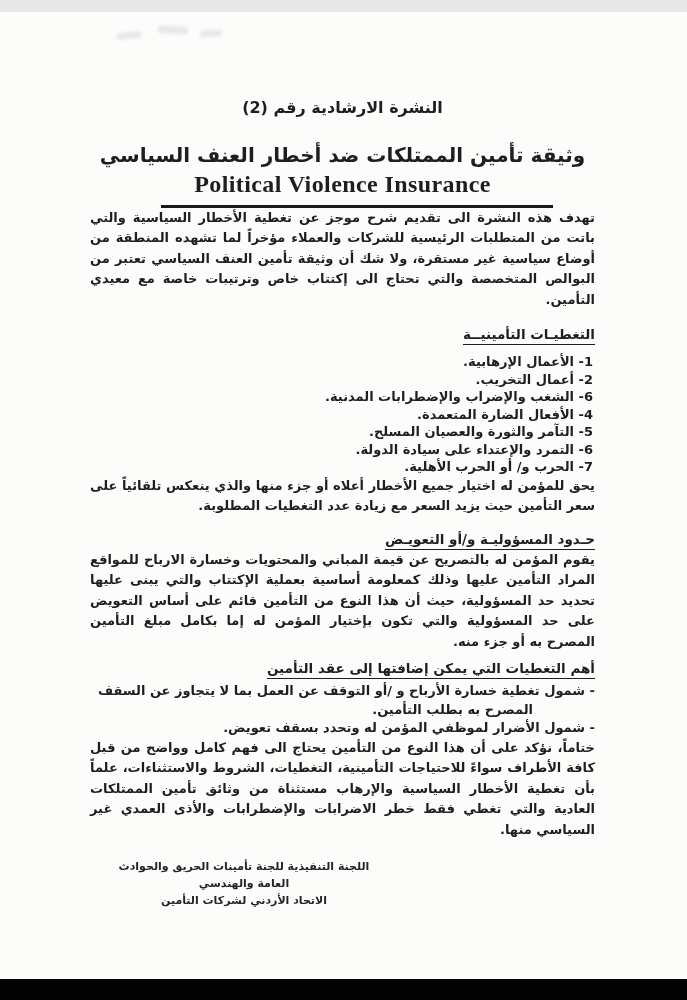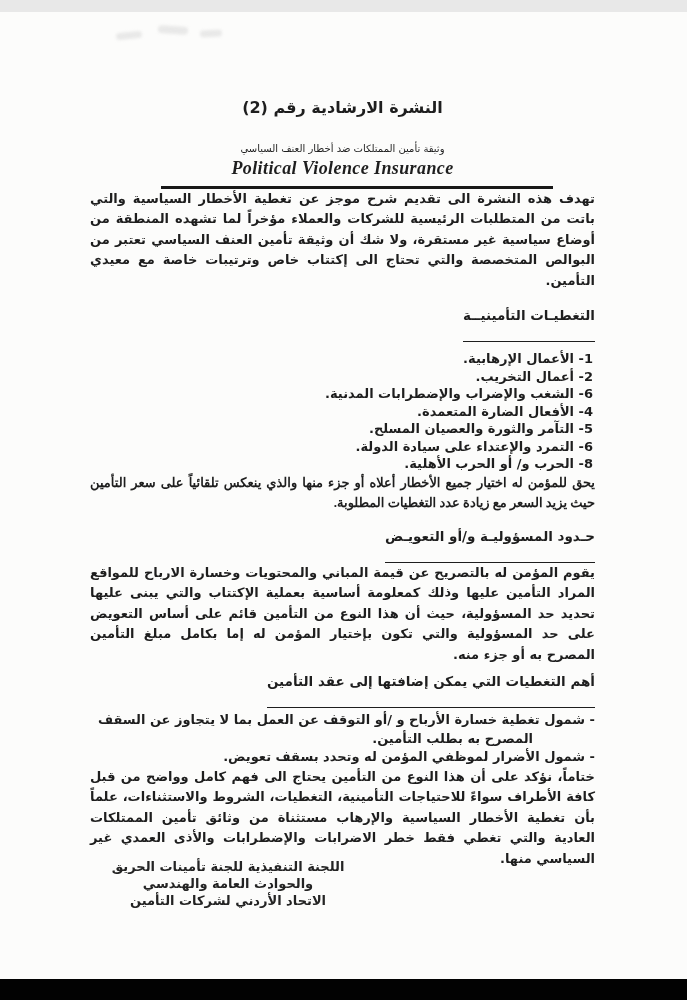--- a/index.html
+++ b/index.html
@@ -18,48 +18,48 @@
   .smudge i:nth-child(1){ left:4px;  top:12px; width:26px; height:7px; transform:rotate(-6deg); }
   .smudge i:nth-child(2){ left:46px; top:6px;  width:30px; height:8px; transform:rotate(4deg); }
   .smudge i:nth-child(3){ left:88px; top:10px; width:22px; height:7px; transform:rotate(-3deg); }
 
   .doc {
     position:absolute; top:0; left:90px; width:505px;
     direction:rtl;
   }
   .titles { padding-top:86px; text-align:center; }
   .t1 { font-size:16px; font-weight:700; }
-  .t2 { margin-top:26px; font-size:10px; font-weight:400; }
-  .t3 { margin-top:4px; font-size:18px; font-weight:700;
-        font-family:"Liberation Serif", serif; direction:ltr; letter-spacing:.4px;font-style:italic; }
+  .t2 { margin-top:26px; font-size:20px; font-weight:700; }
+  .t3 { margin-top:4px; font-size:24px; font-weight:700;
+        font-family:"Liberation Serif", serif; direction:ltr; letter-spacing:.4px; }
   .rule { margin:7px auto 0; width:392px; height:2.5px; background:#181818; transform:translateX(14px); }
 
   p.body { margin:0; font-size:13px; font-weight:700; line-height:20.5px;
            text-align:justify; }
   .intro   { margin-top:20px; }
-  .note    { margin-top:12px;font-family:Liberation Serif, serif; }
+  .note    { margin-top:12px; }
   .limits-body { margin-top:8px; }
   .closing { margin-top:16px; line-height:21px; }
 
   .sec-head { margin-top:16px; text-align:right; font-size:13.5px; font-weight:700; }
   .sec-head.tight { margin-top:14px; }
   .sec-head.tighter { margin-top:8px; }
-  .sec-head span { display:inline-block; border-bottom:1.6px solid #1e1e1e; padding-bottom:18px; }
+  .sec-head span { display:inline-block; border-bottom:1.6px solid #1e1e1e; padding-bottom:2px; }
 
   .cov-list { margin-top:8px; padding-right:2px; }
   .cov-item { font-size:13px; font-weight:700; line-height:17.5px; text-align:right; }
 
   .addon-list { margin-top:3px; }
   .addon-item { font-size:13px; font-weight:700; line-height:18.5px; 
                 padding-right:62px; text-indent:-62px; }
 
   .footer {
-    position:absolute; top:846px; left:88px; width:280px;
+    position:absolute; top:846px; left:104px; width:280px;
     direction:rtl; text-align:center;
-    font-size:13px; font-weight:700; line-height:17px; color:#242424;
+    font-size:11px; font-weight:700; line-height:17px; color:#242424;
   }
 
   .black-band { position:absolute; left:0; bottom:0; width:687px; height:33px; background:#020202; }
 </style>
 </head>
 <body>
 
 <div class="screenshot">
 
   <div class="smudge">
@@ -83,21 +83,21 @@
       <span>التغطيـات التأمينيــة</span>
     </div>
 
     <div class="cov-list">
       <div class="cov-item">1- الأعمال الإرهابية.</div>
       <div class="cov-item">2- أعمال التخريب.</div>
       <div class="cov-item">6- الشغب والإضراب والإضطرابات المدنية.</div>
       <div class="cov-item">4- الأفعال الضارة المتعمدة.</div>
       <div class="cov-item">5- التآمر والثورة والعصيان المسلح.</div>
       <div class="cov-item">6- التمرد والإعتداء على سيادة الدولة.</div>
-      <div class="cov-item">8- الحرب و/ أو الحرب الأهلية.</div>
+      <div class="cov-item">7- الحرب و/ أو الحرب الأهلية.</div>
     </div>
 
     <p class="body note">يحق للمؤمن له اختيار جميع الأخطار أعلاه أو جزء منها والذي ينعكس تلقائياً على سعر التأمين حيث يزيد السعر مع زيادة عدد التغطيات المطلوبة.</p>
 
     <div class="sec-head tight">
       <span>حـدود المسؤوليـة و/أو التعويـض</span>
     </div>
 
     <p class="body limits-body">يقوم المؤمن له بالتصريح عن قيمة المباني والمحتويات وخسارة الارباح للمواقع المراد التأمين عليها وذلك كمعلومة أساسية بعملية الإكتتاب والتي يبنى عليها تحديد حد المسؤولية، حيث أن هذا النوع من التأمين قائم على أساس التعويض على حد المسؤولية والتي تكون بإختيار المؤمن له إما بكامل مبلغ التأمين المصرح به أو جزء منه.</p>
 

